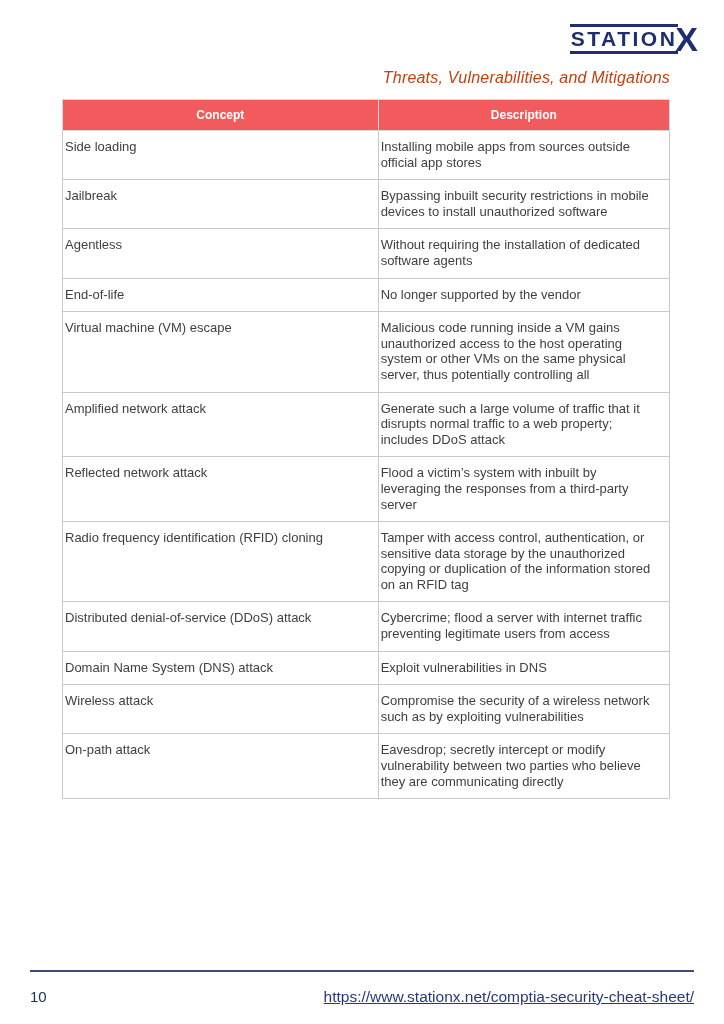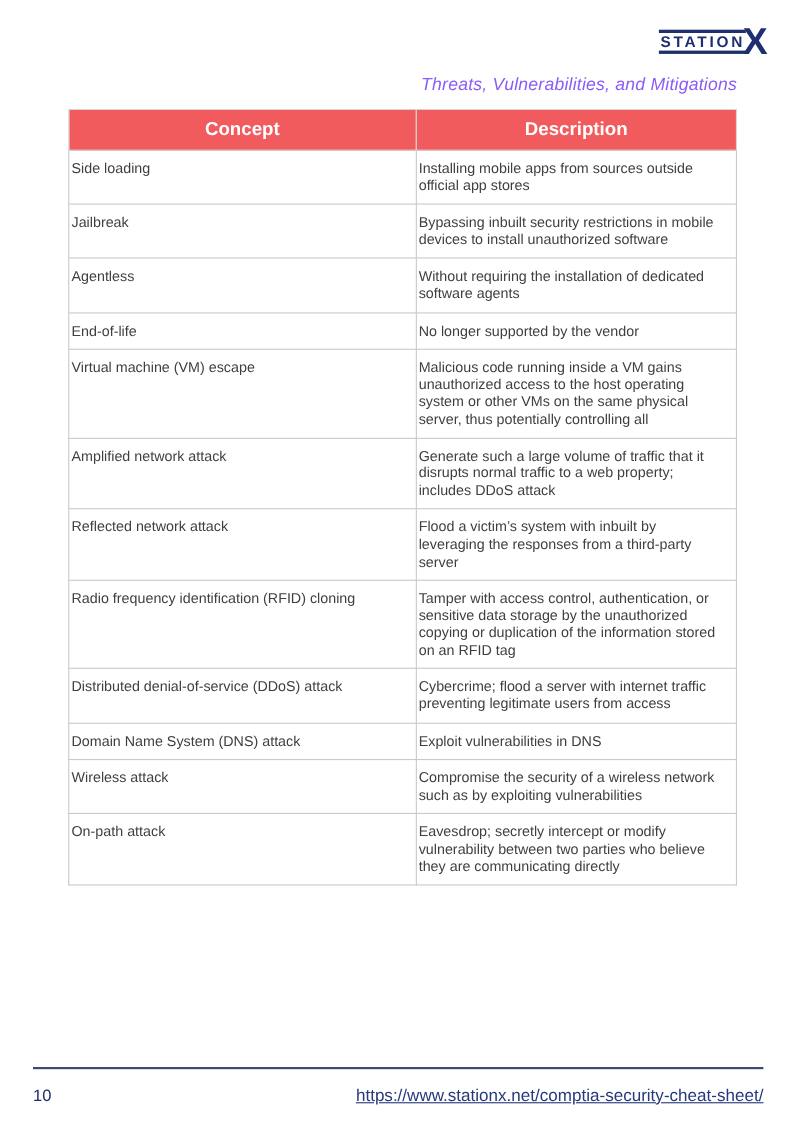--- a/index.html
+++ b/index.html
@@ -18,60 +18,60 @@
 
   
   .logo {
     position: absolute;
     top: 24px; right: 26px;
     display: flex;
     align-items: center;
     color: var(--brand-navy, #1E2E6E);
   }
   .logo-station {
-    font-size: 14px;
+    font-size: 21px;
     font-weight: bold;
     letter-spacing: 2.5px;
     line-height: 1.15;
     border-top: 3px solid var(--brand-navy, #1E2E6E);
     border-bottom: 3px solid var(--brand-navy, #1E2E6E);
     padding: 0 1px;
   }
   .logo-x {
     font-size: 34px;
     font-weight: 900;
     line-height: 0.85;
     margin-left: -3px;
   }
 
   
   .doc-title {
     position: absolute;
     top: 69px; right: 54px;
     font-style: italic;
     font-size: 16px;
-    color: #8b5cf6;
+    color: #c2410c;
     letter-spacing: 0.2px;
   }
 
   
   table.threats {
     position: absolute;
     top: 99px; left: 62px;
     width: 608px;
     border-collapse: collapse;
     table-layout: fixed;
   }
   table.threats th, table.threats td {
     border: 1px solid #c9c9c9;
   }
   table.threats th {
     background: var(--header-bg, #F25B5D);
     color: var(--header-text, #ffffff);
-    font-size: 17px;
+    font-size: 12px;
     font-weight: bold;
     padding: 8px 6px;
     text-align: center;
     border-color: #d6d6d6;
   }
   table.threats td {
     font-size: 13px;
     line-height: 1.2;
     color: #3f3f3f;
     vertical-align: top;

